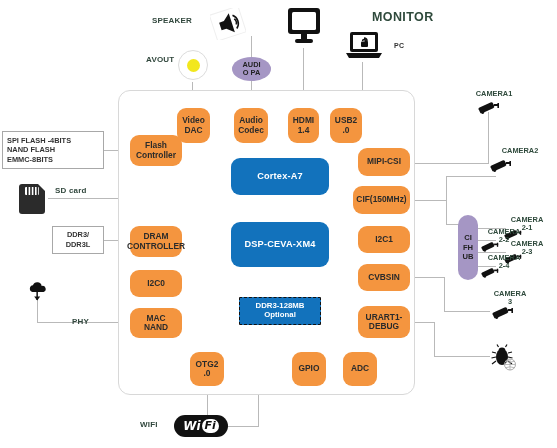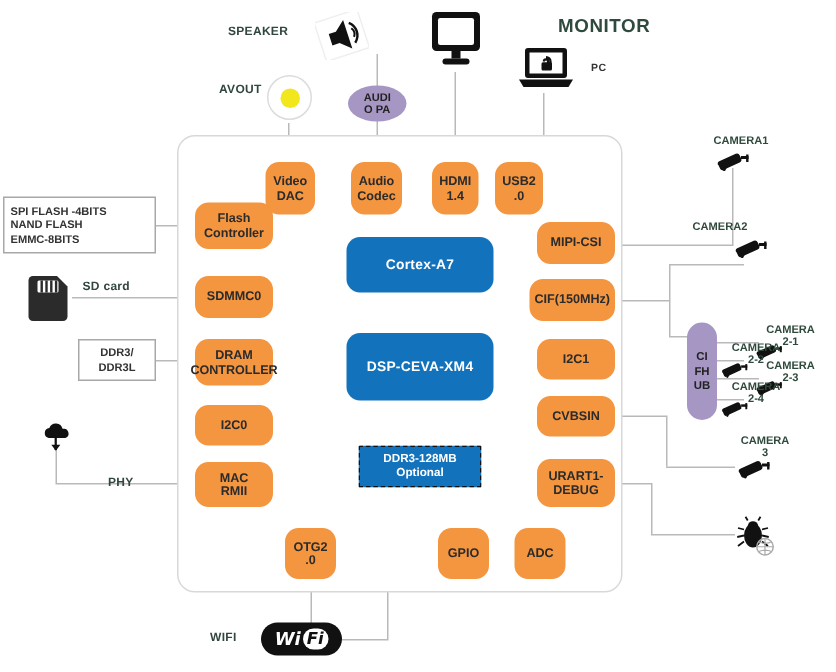--- a/index.html
+++ b/index.html
@@ -186,26 +186,25 @@
 DAC</div>
   <div class="abs blk blk-orange" style="left:234px;top:108px;width:34px;height:35px;">Audio
 Codec</div>
   <div class="abs blk blk-orange" style="left:288px;top:108px;width:31px;height:35px;">HDMI
 1.4</div>
   <div class="abs blk blk-orange" style="left:330px;top:108px;width:32px;height:35px;">USB2
 .0</div>
 
   <div class="abs blk blk-orange" style="left:130px;top:135px;width:52px;height:31px;">Flash
 Controller</div>
-  <div class="abs blk blk-orange" style="left:130px;top:184px;width:52px;height:28px;">SDMMC0</div>
   <div class="abs blk blk-orange" style="left:130px;top:226px;width:52px;height:31px;">DRAM
 CONTROLLER</div>
   <div class="abs blk blk-orange" style="left:130px;top:270px;width:52px;height:27px;">I2C0</div>
   <div class="abs blk blk-orange" style="left:130px;top:308px;width:52px;height:30px;">MAC
-RMII</div>
+NAND</div>
 
   <div class="abs blk blk-orange" style="left:358px;top:148px;width:52px;height:28px;">MIPI-CSI</div>
   <div class="abs blk blk-orange" style="left:353px;top:186px;width:57px;height:28px;">CIF(150MHz)</div>
   <div class="abs blk blk-orange" style="left:358px;top:226px;width:52px;height:27px;">I2C1</div>
   <div class="abs blk blk-orange" style="left:358px;top:264px;width:52px;height:27px;">CVBSIN</div>
   <div class="abs blk blk-orange" style="left:358px;top:306px;width:52px;height:32px;">URART1-
 DEBUG</div>
 
   <div class="abs blk blk-orange" style="left:190px;top:352px;width:34px;height:34px;">OTG2
 .0</div>
@@ -248,21 +247,21 @@
   <div class="abs lbl-cam" style="left:470px;top:90px;width:48px;">CAMERA1</div>
   <div class="abs" style="left:478px;top:100px;">
     <svg class="icon" width="22" height="14" viewBox="0 0 22 14">
       <path d="M1.5 7.5 l11 -5 a2 2 0 0 1 2.6 1 l1 2.2 a2 2 0 0 1 -1 2.6 l-11 5 a1.6 1.6 0 0 1 -2 -.8 l-1 -2.2 a1.6 1.6 0 0 1 .4 -2.8 z" fill="#111"></path>
       <rect x="16" y="4" width="5" height="2" fill="#111"></rect>
       <rect x="19.4" y="3" width="1.6" height="5" fill="#111"></rect>
       <path d="M6 11 l-1.5 3" stroke="#111" stroke-width="1.6"></path>
     </svg>
   </div>
 
-  <div class="abs lbl-cam" style="left:456px;top:147px;width:48px;">CAMERA2</div>
+  <div class="abs lbl-cam" style="left:496px;top:147px;width:48px;">CAMERA2</div>
   <div class="abs" style="left:490px;top:158px;">
     <svg class="icon" width="22" height="14" viewBox="0 0 22 14">
       <path d="M1.5 7.5 l11 -5 a2 2 0 0 1 2.6 1 l1 2.2 a2 2 0 0 1 -1 2.6 l-11 5 a1.6 1.6 0 0 1 -2 -.8 l-1 -2.2 a1.6 1.6 0 0 1 .4 -2.8 z" fill="#111"></path>
       <rect x="16" y="4" width="5" height="2" fill="#111"></rect>
       <rect x="19.4" y="3" width="1.6" height="5" fill="#111"></rect>
       <path d="M6 11 l-1.5 3" stroke="#111" stroke-width="1.6"></path>
     </svg>
   </div>
 
   <div class="abs blk blk-purple" style="left:458px;top:215px;width:20px;height:65px;line-height:1.25;">CI

